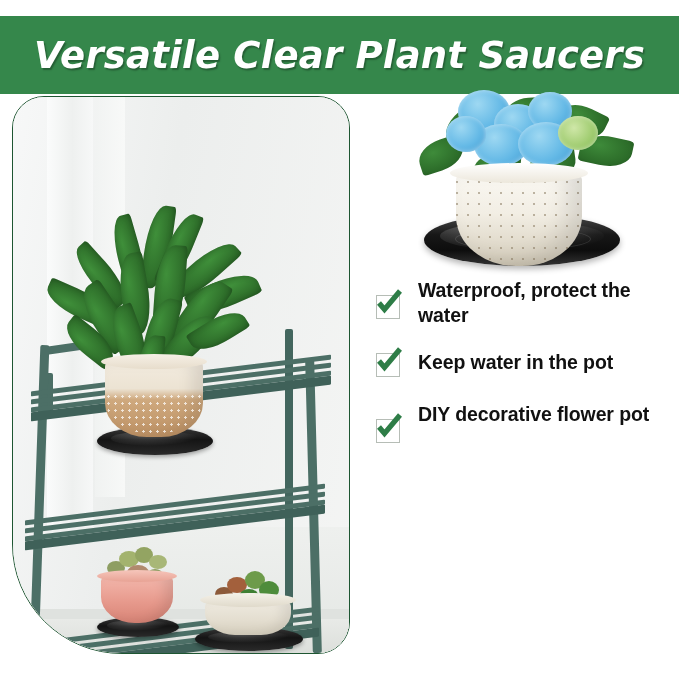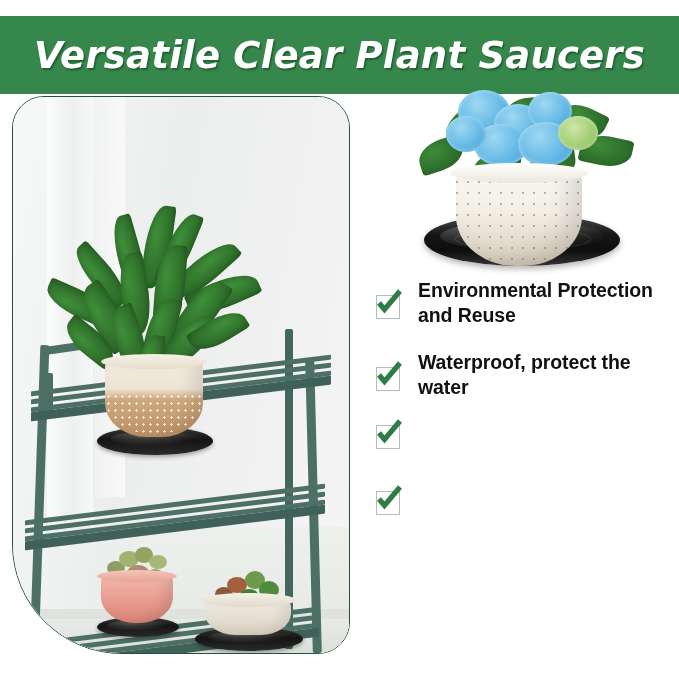--- a/index.html
+++ b/index.html
@@ -430,47 +430,41 @@
   </div>
   <div class="pot-white">
     <div class="wrim"></div>
   </div>
 </div>
 
 <div class="features">
 
 
 
-  <div class="feature two-line">
-    <span class="checkbox">
-      <svg viewBox="0 0 30 30" aria-hidden="true">
-        <path d="M5 16 L10.5 22.5 L26 4" fill="none" stroke="#2E7D47" stroke-width="5.2" stroke-linecap="butt" stroke-linejoin="miter"></path>
-      </svg>
-    </span>
-    <span class="feature-text">Environmental Protection and Reuse</span>
-  </div>
 
   <div class="feature two-line">
     <span class="checkbox">
       <svg viewBox="0 0 30 30" aria-hidden="true">
         <path d="M5 16 L10.5 22.5 L26 4" fill="none" stroke="#2E7D47" stroke-width="5.2" stroke-linecap="butt" stroke-linejoin="miter"></path>
       </svg>
     </span>
     <span class="feature-text">Waterproof, protect the water</span>
   </div>
 
   <div class="feature">
     <span class="checkbox">
       <svg viewBox="0 0 30 30" aria-hidden="true">
         <path d="M5 16 L10.5 22.5 L26 4" fill="none" stroke="#2E7D47" stroke-width="5.2" stroke-linecap="butt" stroke-linejoin="miter"></path>
       </svg>
     </span>
+    <span class="feature-text">Keep water in the pot</span>
   </div>
 
   <div class="feature two-line">
     <span class="checkbox">
       <svg viewBox="0 0 30 30" aria-hidden="true">
         <path d="M5 16 L10.5 22.5 L26 4" fill="none" stroke="#2E7D47" stroke-width="5.2" stroke-linecap="butt" stroke-linejoin="miter"></path>
       </svg>
     </span>
+    <span class="feature-text">DIY decorative flower pot</span>
   </div>
 
 </div>
 
 </body></html>

